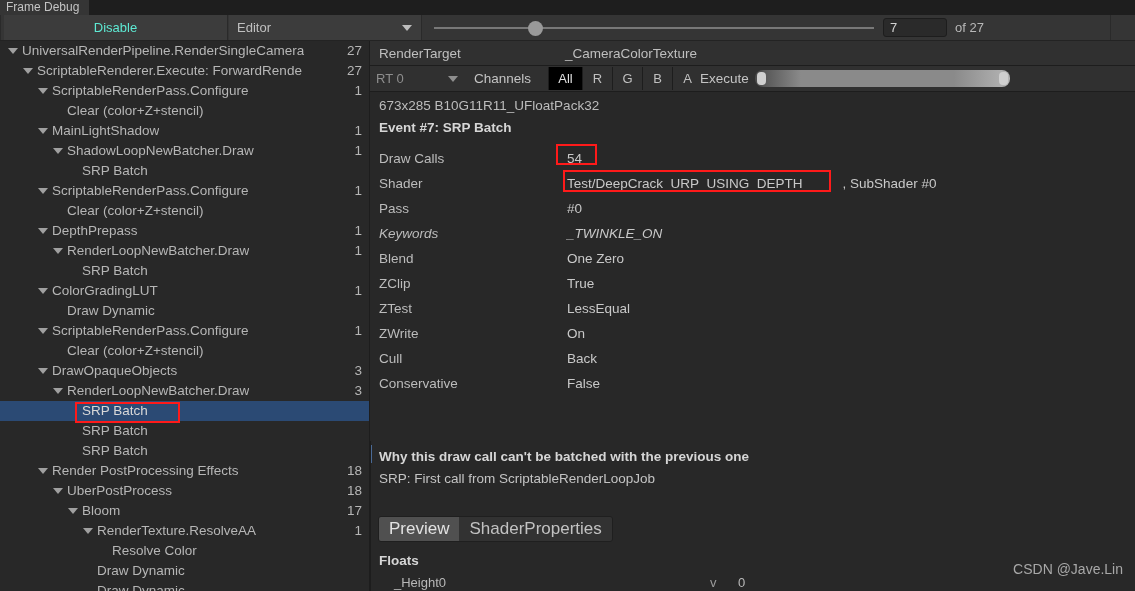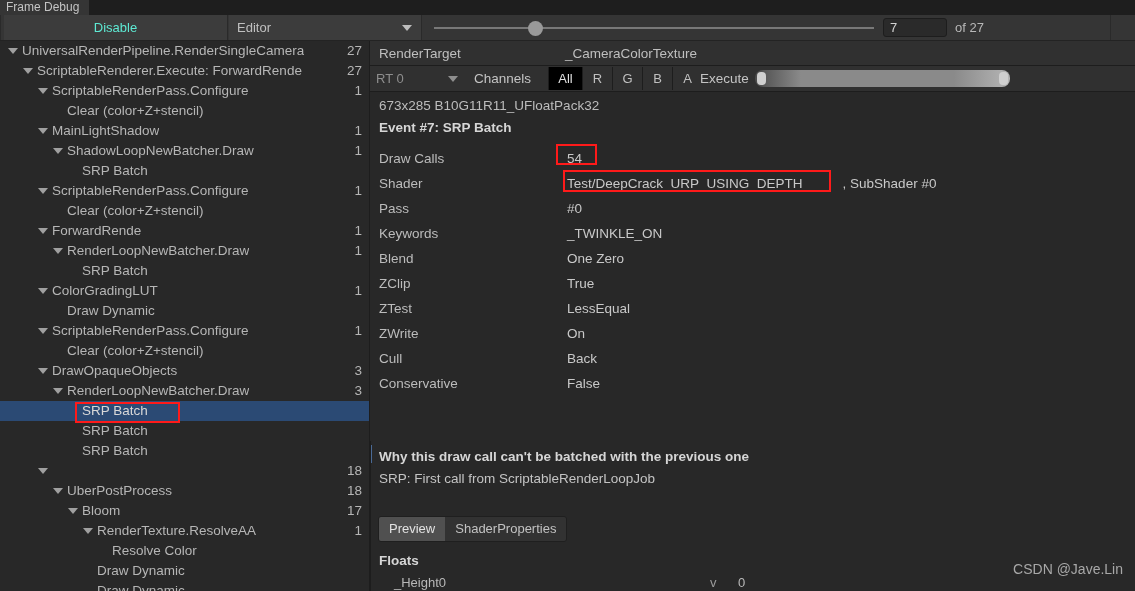--- a/index.html
+++ b/index.html
@@ -198,21 +198,21 @@
   }
 
   .tabs {
     position: absolute; left: 8px; top: 475px; height: 26px;
     border: 1px solid #1f1f1f; border-radius: 3px; overflow: hidden;
     display: flex;
   }
   .tab {
     height: 24px; padding: 0 10px;
     background: #323232; color: #c2c2c2;
-    font-size: 13px; line-height: 24px;
+    font-size: 17px; line-height: 24px;
   }
   .tab.active { background: #505050; color: #e2e2e2; }
 
   .floats-title {
     position: absolute; left: 9px; top: 512px;
     color: #d6d6d6; font-size: 13.5px; font-weight: bold;
   }
   .float-row { position: absolute; left: 0; height: 22px; width: 765px; }
   .float-name {
     position: absolute; left: 24px; top: 0; height: 22px;
@@ -311,21 +311,21 @@
         <span class="tree-label" style="left: 52px; max-width: 294px;">ScriptableRenderPass.Configure</span>
         <span class="tree-count">1</span>
         <span class="tree-col-sep"></span>
       </div>
       <div class="tree-row">
         <span class="tree-label" style="left: 67px; max-width: 279px;">Clear (color+Z+stencil)</span>
         <span class="tree-col-sep"></span>
       </div>
       <div class="tree-row">
         <span class="tri" style="left: 38px;"></span>
-        <span class="tree-label" style="left: 52px; max-width: 294px;">ForwardRende</span>
+        <span class="tree-label" style="left: 52px; max-width: 294px;">DepthPrepass</span>
         <span class="tree-count">1</span>
         <span class="tree-col-sep"></span>
       </div>
       <div class="tree-row">
         <span class="tri" style="left: 53px;"></span>
         <span class="tree-label" style="left: 67px; max-width: 279px;">RenderLoopNewBatcher.Draw</span>
         <span class="tree-count">1</span>
         <span class="tree-col-sep"></span>
       </div>
       <div class="tree-row">
@@ -371,20 +371,21 @@
       <div class="tree-row">
         <span class="tree-label" style="left: 82px; max-width: 264px;">SRP Batch</span>
         <span class="tree-col-sep"></span>
       </div>
       <div class="tree-row">
         <span class="tree-label" style="left: 82px; max-width: 264px;">SRP Batch</span>
         <span class="tree-col-sep"></span>
       </div>
       <div class="tree-row">
         <span class="tri" style="left: 38px;"></span>
+        <span class="tree-label" style="left: 52px; max-width: 294px;">Render PostProcessing Effects</span>
         <span class="tree-count">18</span>
         <span class="tree-col-sep"></span>
       </div>
       <div class="tree-row">
         <span class="tri" style="left: 53px;"></span>
         <span class="tree-label" style="left: 67px; max-width: 279px;">UberPostProcess</span>
         <span class="tree-count">18</span>
         <span class="tree-col-sep"></span>
       </div>
       <div class="tree-row">
@@ -450,21 +451,21 @@
           <span class="prop-val"><span>54</span></span>
         </div>
         <div class="prop-row" style="top: 130px;">
           <span class="prop-key">Shader</span>
           <span class="prop-val"><span>Test/DeepCrack_URP_USING_DEPTH</span><span class="suffix">, SubShader #0</span></span>
         </div>
         <div class="prop-row" style="top: 155px;">
           <span class="prop-key">Pass</span>
           <span class="prop-val"><span>#0</span></span>
         </div>
-        <div class="prop-row" style="top: 180px;">
+        <div class="prop-row" style="top: 180px; font-style: italic;">
           <span class="prop-key">Keywords</span>
           <span class="prop-val"><span>_TWINKLE_ON</span></span>
         </div>
         <div class="prop-row" style="top: 205px;">
           <span class="prop-key">Blend</span>
           <span class="prop-val"><span>One Zero</span></span>
         </div>
         <div class="prop-row" style="top: 230px;">
           <span class="prop-key">ZClip</span>
           <span class="prop-val"><span>True</span></span>

